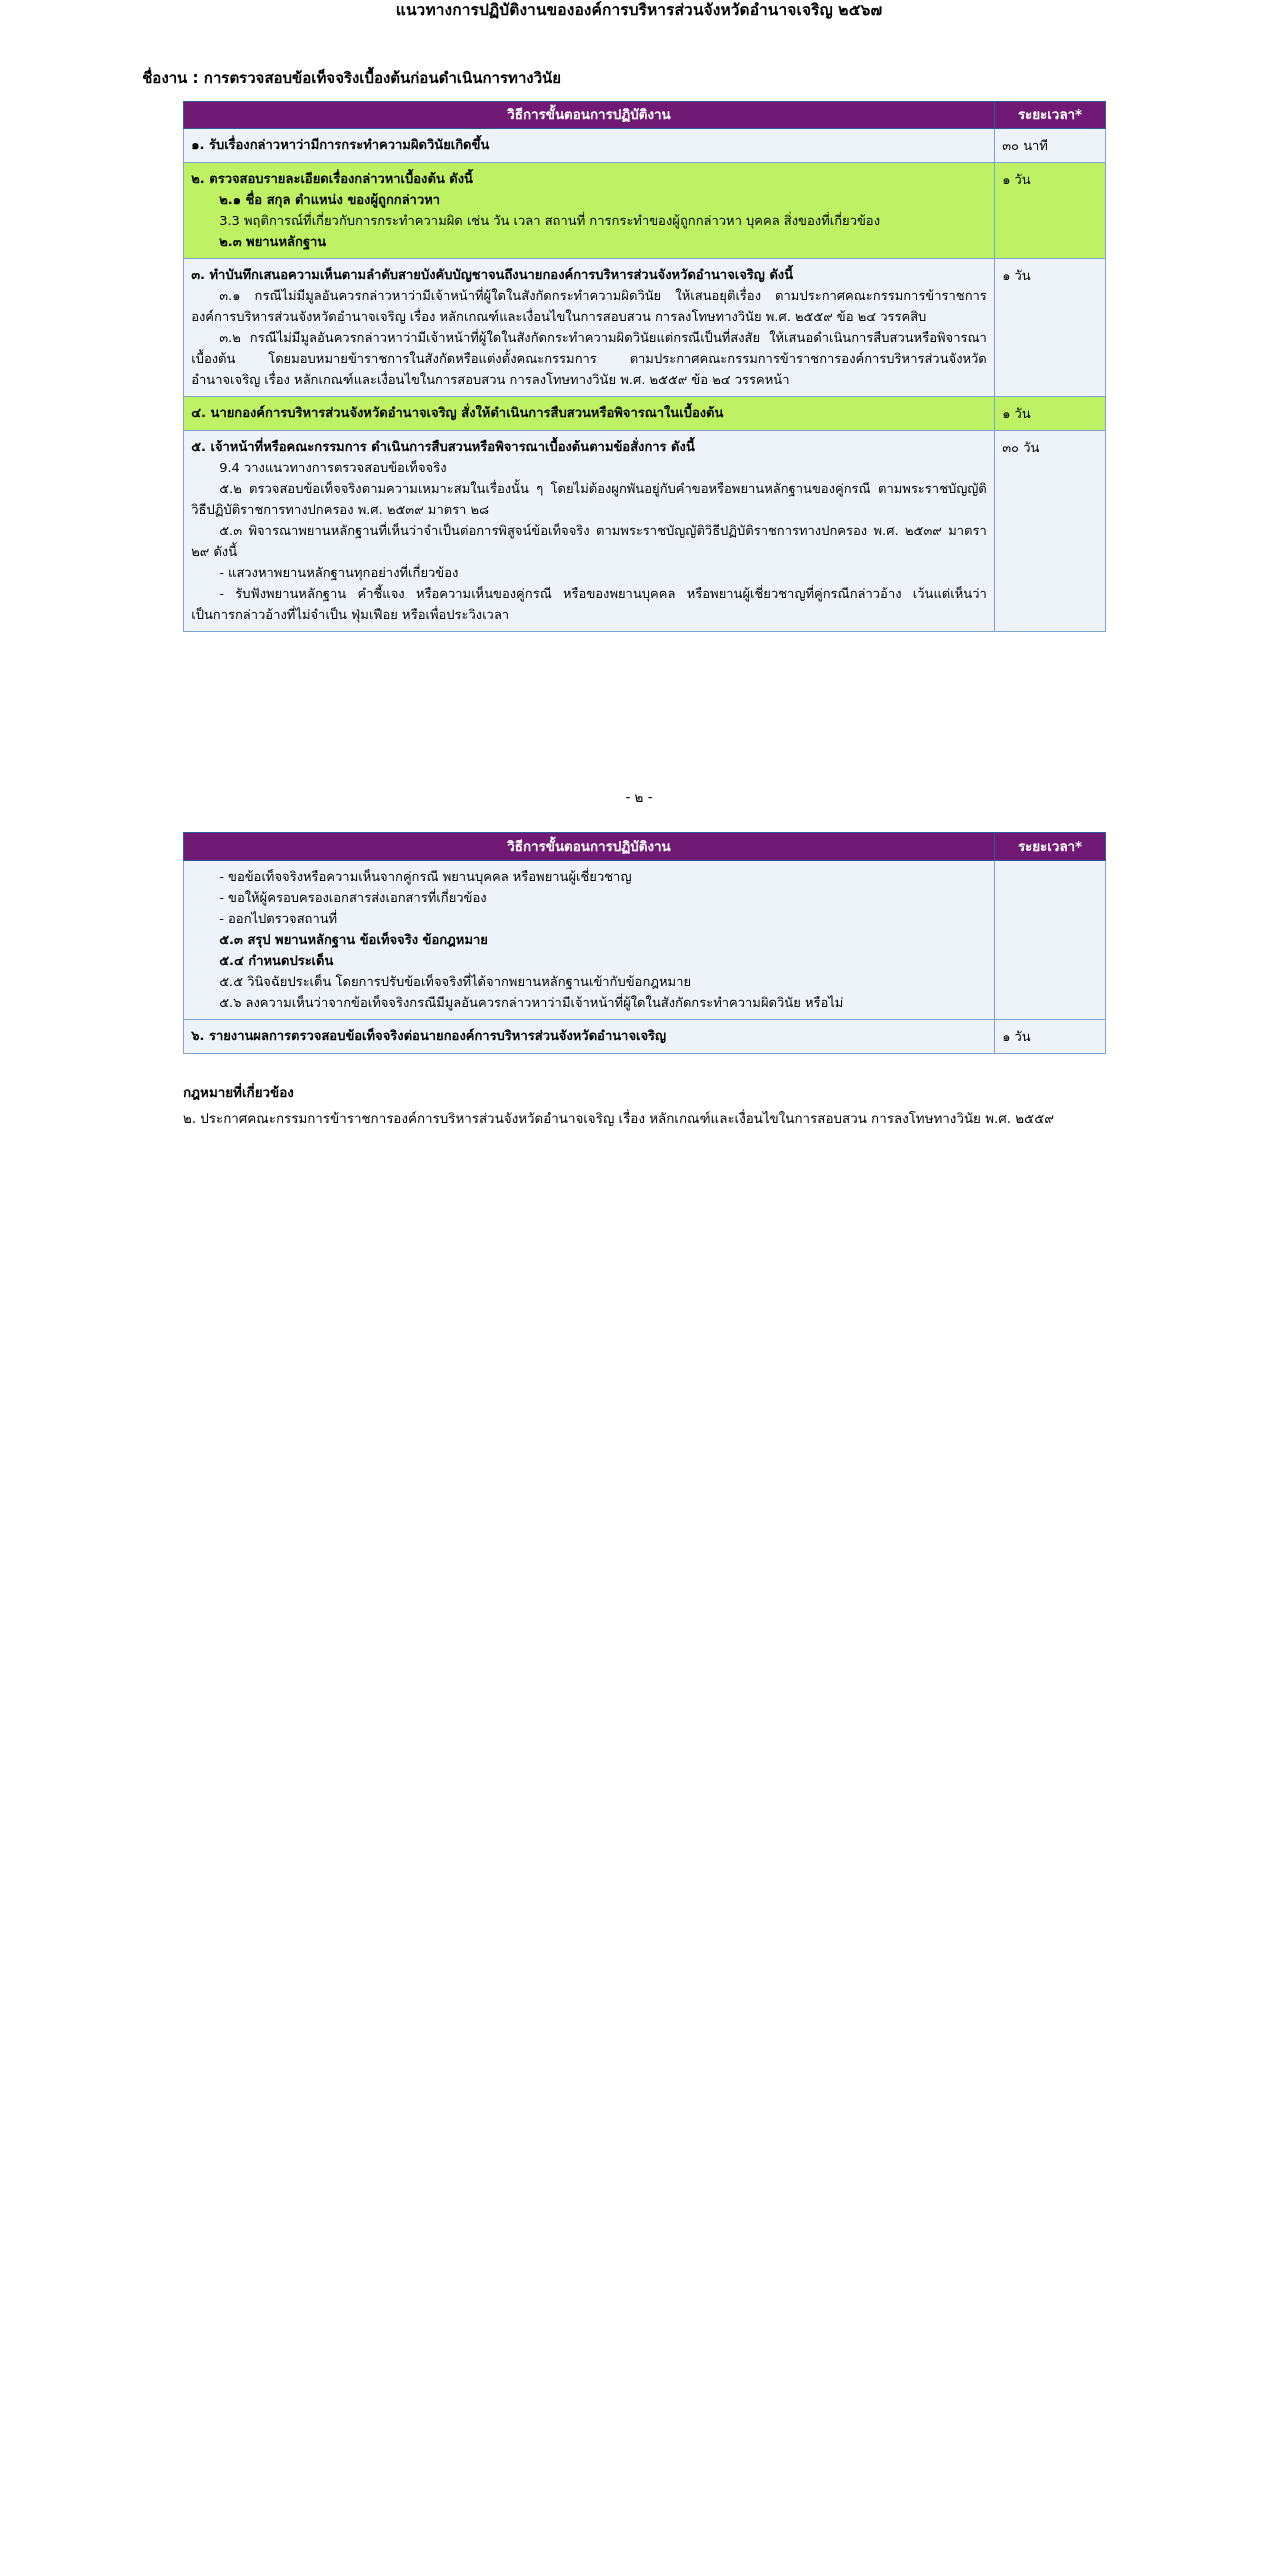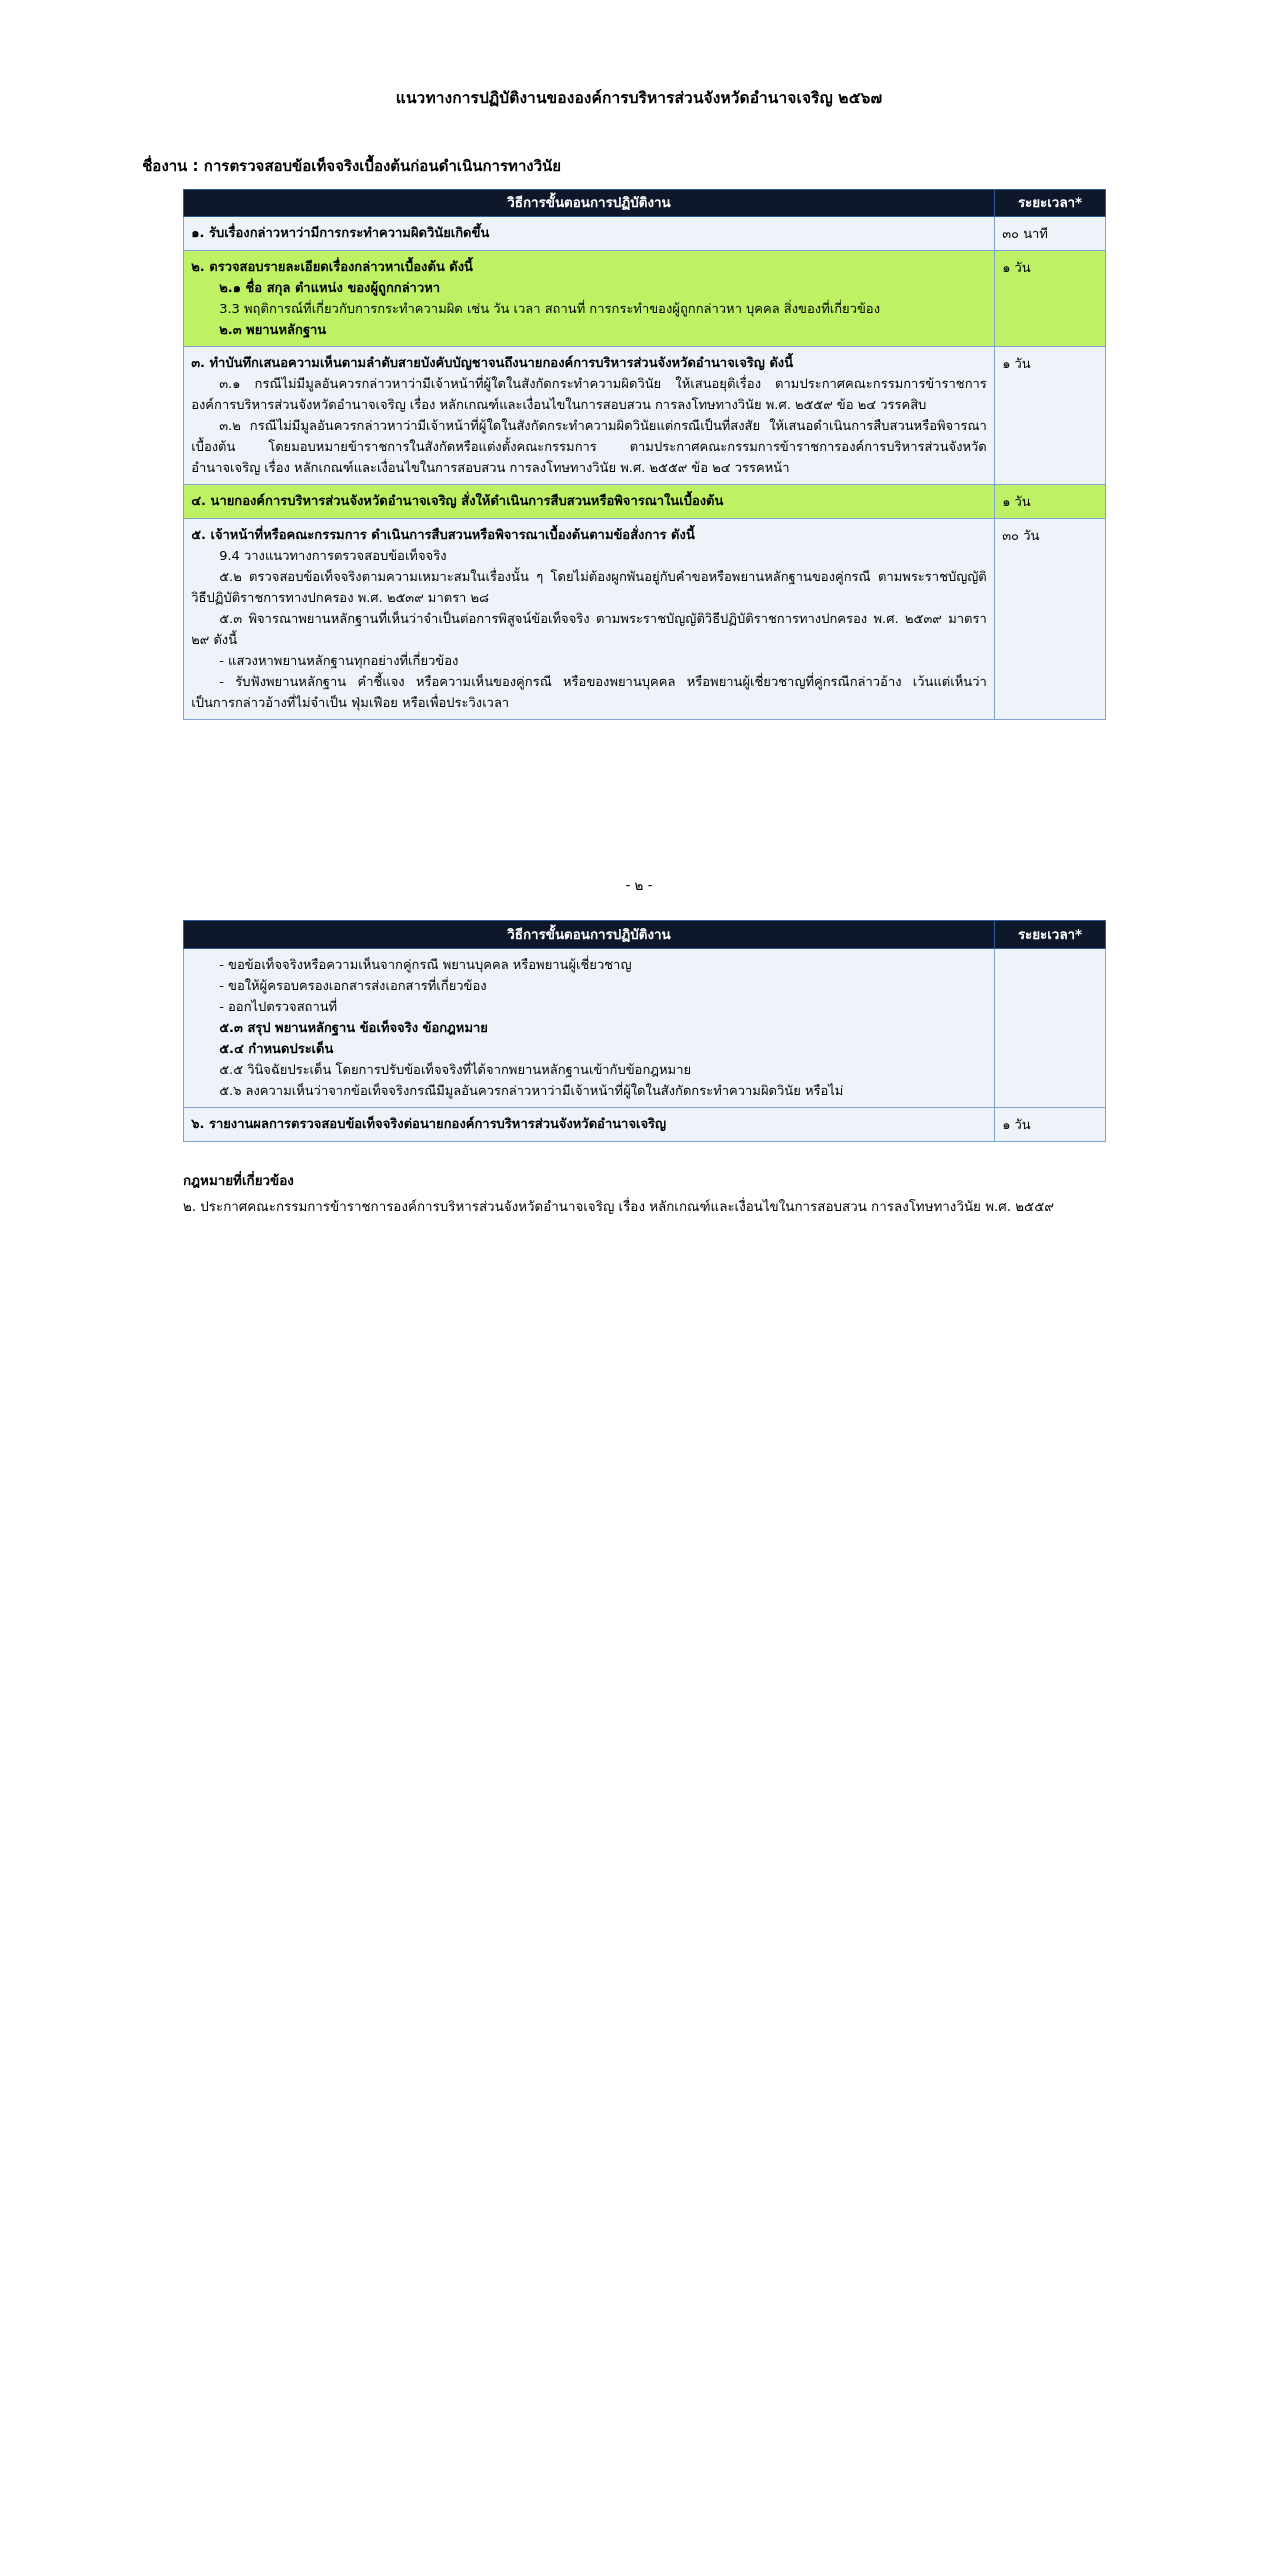--- a/index.html
+++ b/index.html
@@ -15,21 +15,20 @@
     width: 1278px;
     min-height: 3615px;
     position: relative;
     box-sizing: border-box;
     padding: 0;
     background: #ffffff;
   }
   .doc-inner {
     width: 1010px;
     margin: 0 auto;
-    padding-top: 88px;
     box-sizing: border-box;
   }
   .doc-title {
     text-align: center;
     font-size: 15.5px;
     font-weight: bold;
     letter-spacing: 0.1px;
     margin-bottom: 44px;
     line-height: 1.4;
   }
@@ -39,21 +38,21 @@
     margin-bottom: 11px;
     margin-left: 8.2px;
   }
   table.proc {
     border-collapse: collapse;
     width: 922px;
     margin-left: 49px;
     table-layout: fixed;
   }
   table.proc th {
-    background: #0f172a;
+    background: #701a75;
     color: #ffffff;
     font-size: 13.4px;
     font-weight: bold;
     border: 0.5px solid #2f5b96;
     padding: 4.6px 3.1px;
     text-align: center;
     line-height: 1.3;
   }
   table.proc td {
     border: 0.5px solid #7fa3d0;

